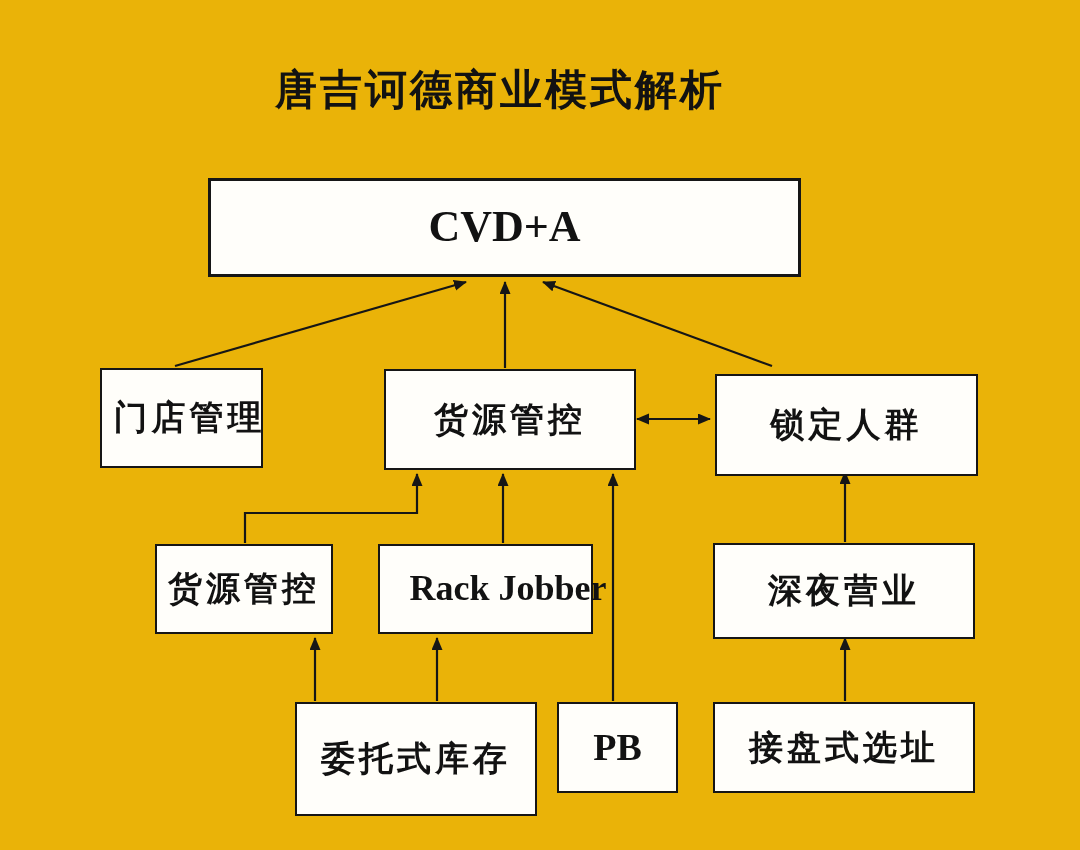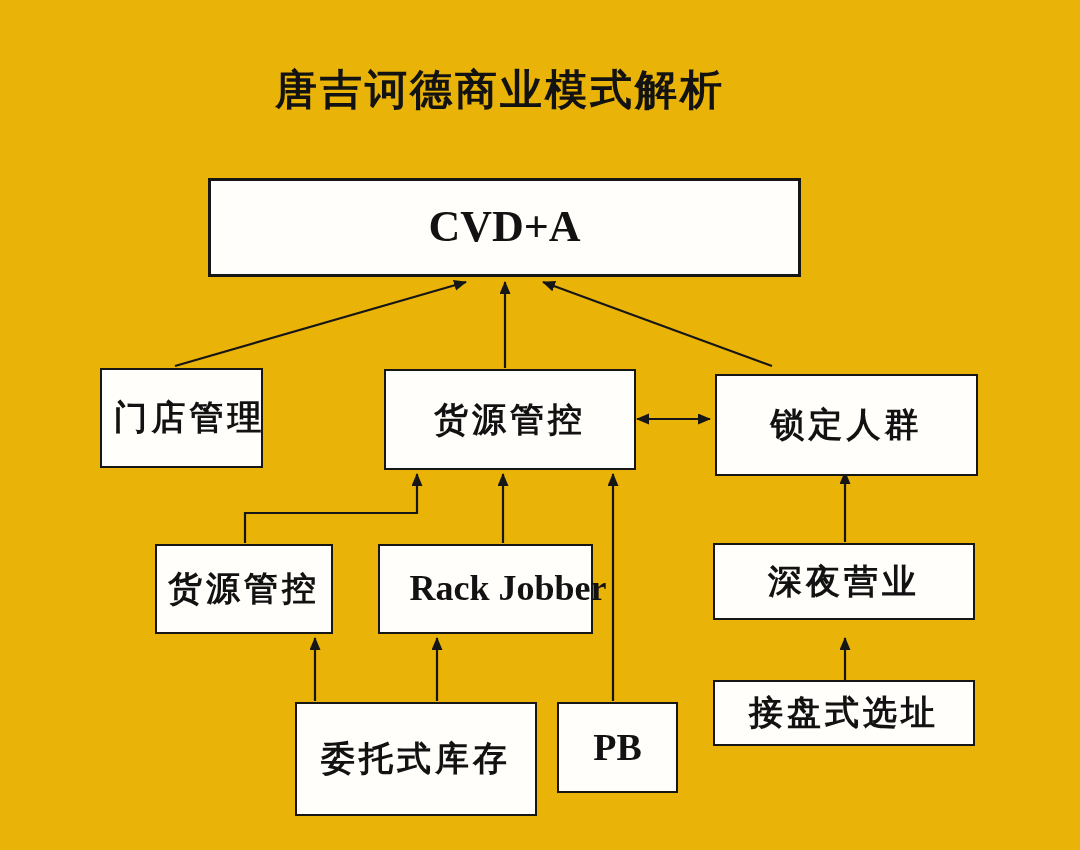--- a/index.html
+++ b/index.html
@@ -61,24 +61,24 @@
   }
   #n-cvda            { left: 208px; top: 178px; width: 593px; height: 99px; border-width: 3px; }
   #n-cvda .lat       { font-size: 44px; }
   #n-cvda .zh        { font-size: 38px; letter-spacing: 2px; }
   #n-store-mgmt      { left: 100px; top: 368px; width: 163px; height: 100px; padding-left: 16px; }
   #n-supply-control  { left: 384px; top: 369px; width: 252px; height: 101px; }
   #n-target-cust     { left: 715px; top: 368px; width: 263px; height: 102px; margin-top: 6px; }
   #n-direct-proc     { left: 155px; top: 544px; width: 178px; height: 90px; }
   #n-rack-jobber     { left: 378px; top: 544px; width: 215px; height: 90px; padding-left: 45px; }
   #n-rack-jobber .lat{ font-size: 36px; }
-  #n-late-night      { left: 713px; top: 543px; width: 262px; height: 77px; }
+  #n-late-night      { left: 713px; top: 543px; width: 262px; height: 96px; }
   #n-consignment     { left: 295px; top: 702px; width: 242px; height: 114px; }
   #n-pb              { left: 557px; top: 702px; width: 121px; height: 91px; }
-  #n-takeover        { left: 713px; top: 680px; width: 262px; height: 66px; }
+  #n-takeover        { left: 713px; top: 702px; width: 262px; height: 91px; }
 </style>
 </head>
 <body>
 
 <div class="canvas">
 
   <div class="diagram-title">唐吉诃德商业模式解析</div>
 
   <svg class="connectors" viewBox="0 0 1080 850" xmlns="http://www.w3.org/2000/svg">
     <defs>

